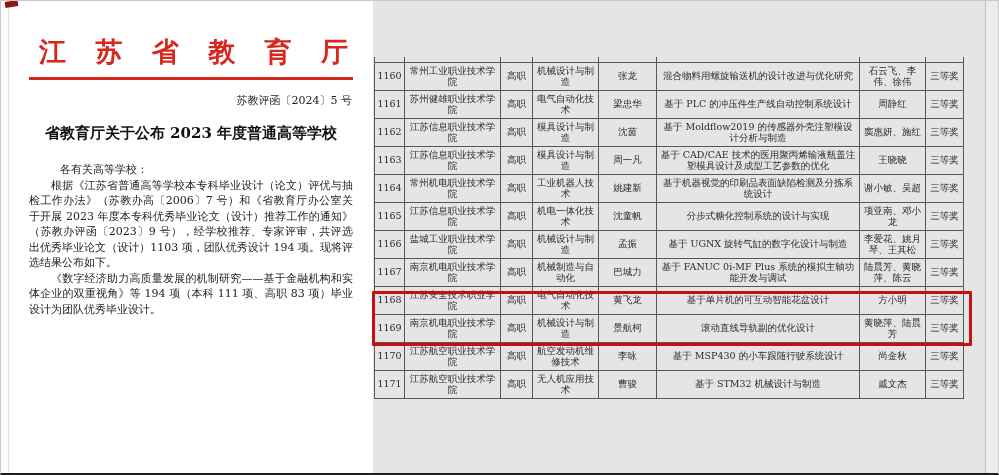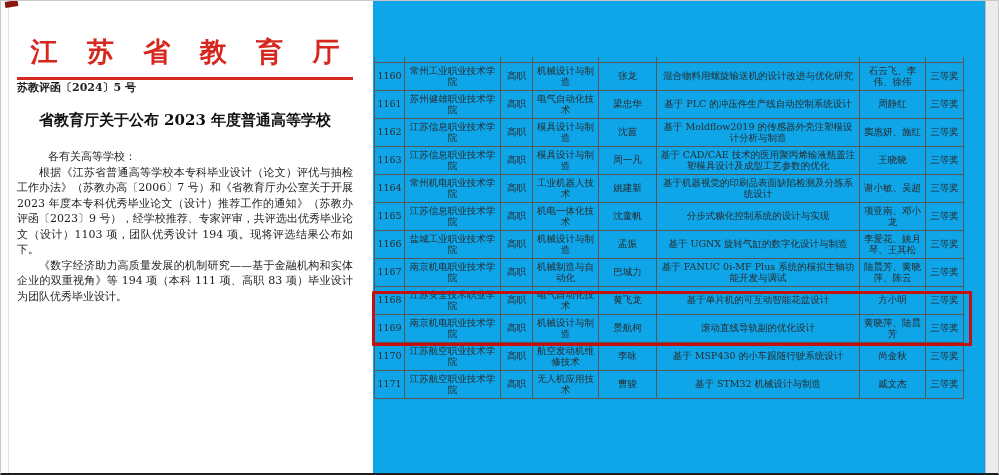--- a/index.html
+++ b/index.html
@@ -10,45 +10,45 @@
     position: relative; width: 999px; height: 475px;
     background: #fdfdfd; overflow: hidden;
     border: 1px solid #c9c9c9; border-bottom: 2px solid #1f1f1f;
   }
 
   
   .doc-page {
     position: absolute; left: 7px; top: 0; width: 402px; height: 473px;
     background: #ffffff;
     border-left: 1px solid #e0e0e0; border-right: 1px solid #bdbdbd;
-    padding: 0 56px 0 8px;
+    padding: 0 56px 0 20px;
   }
   .corner-mark {
     position: absolute; left: -4px; top: 0; width: 13px; height: 6px;
     background: #8d170e; transform: rotate(-8deg);
   }
   .agency {
     margin-top: 33px; text-align: center;
     font-size: 27px; font-weight: bold; letter-spacing: 10px;
     color: #d6281e; white-space: nowrap; text-indent: 10px;
   }
   .red-rule { margin-top: 7px; height: 3px; background: #d6281e; }
-  .doc-number { text-align: left; font-size: 11px; color: #222; padding-right: 1px; font-weight: bold; }
+  .doc-number { margin-top: 13px; text-align: right; font-size: 11px; color: #222; padding-right: 1px; }
   .doc-title {
     margin-top: 13px; text-align: center;
     font-size: 15px; font-weight: bold; line-height: 24px; color: #111;
   }
   .salutation { margin-top: 17px; font-size: 11px; color: #1c1c1c; line-height: 15.5px; margin-left: 31px; }
   .para {
     font-size: 11px; color: #1c1c1c; line-height: 15.5px;
     text-align: justify; text-indent: 2em;
   }
 
   
-  .table-page { position: absolute; left: 372px; top: 0; width: 613px; height: 473px; background: #0ea5e9; }
+  .table-page { position: absolute; left: 372px; top: 0; width: 613px; height: 473px; background: #e5e5e5; }
   .award-table {
     position: absolute; left: 1px; top: 56px; width: 589px;
     border-collapse: collapse; table-layout: fixed;
     font-size: 9.5px; line-height: 11.5px; color: #2b2b2b;
   }
   .award-table td {
     border: 1px solid #575757; text-align: center; vertical-align: middle;
     padding: 2px 2px; word-break: break-all;
   }
   .award-table tr.stub td { border-top: none; height: 5px; padding: 0; }

